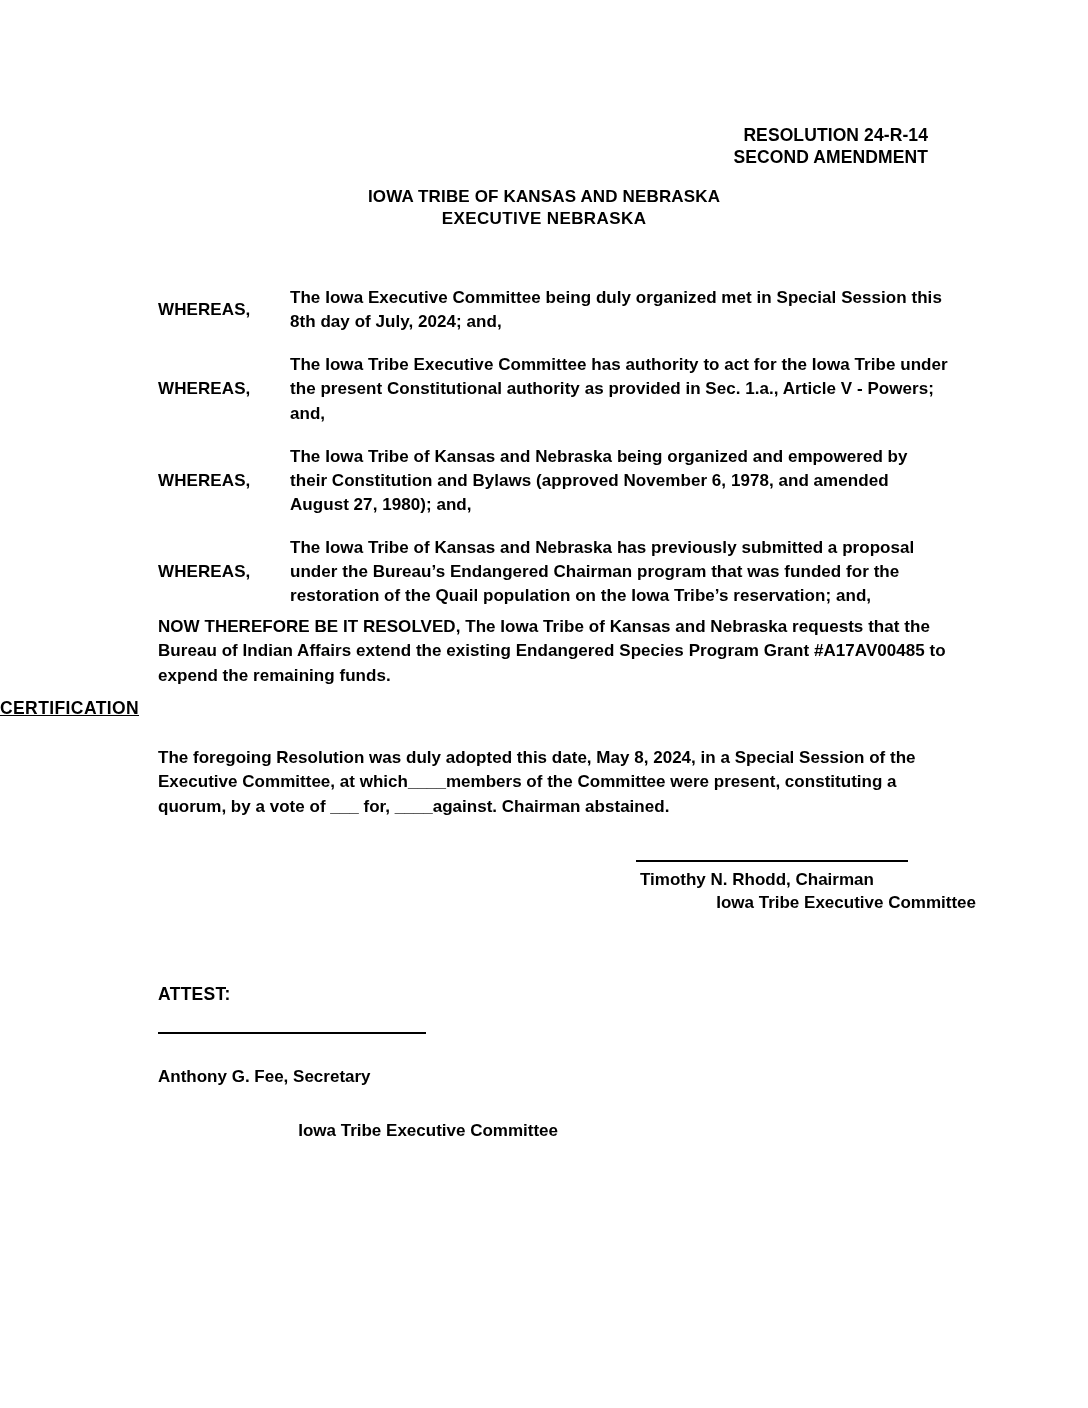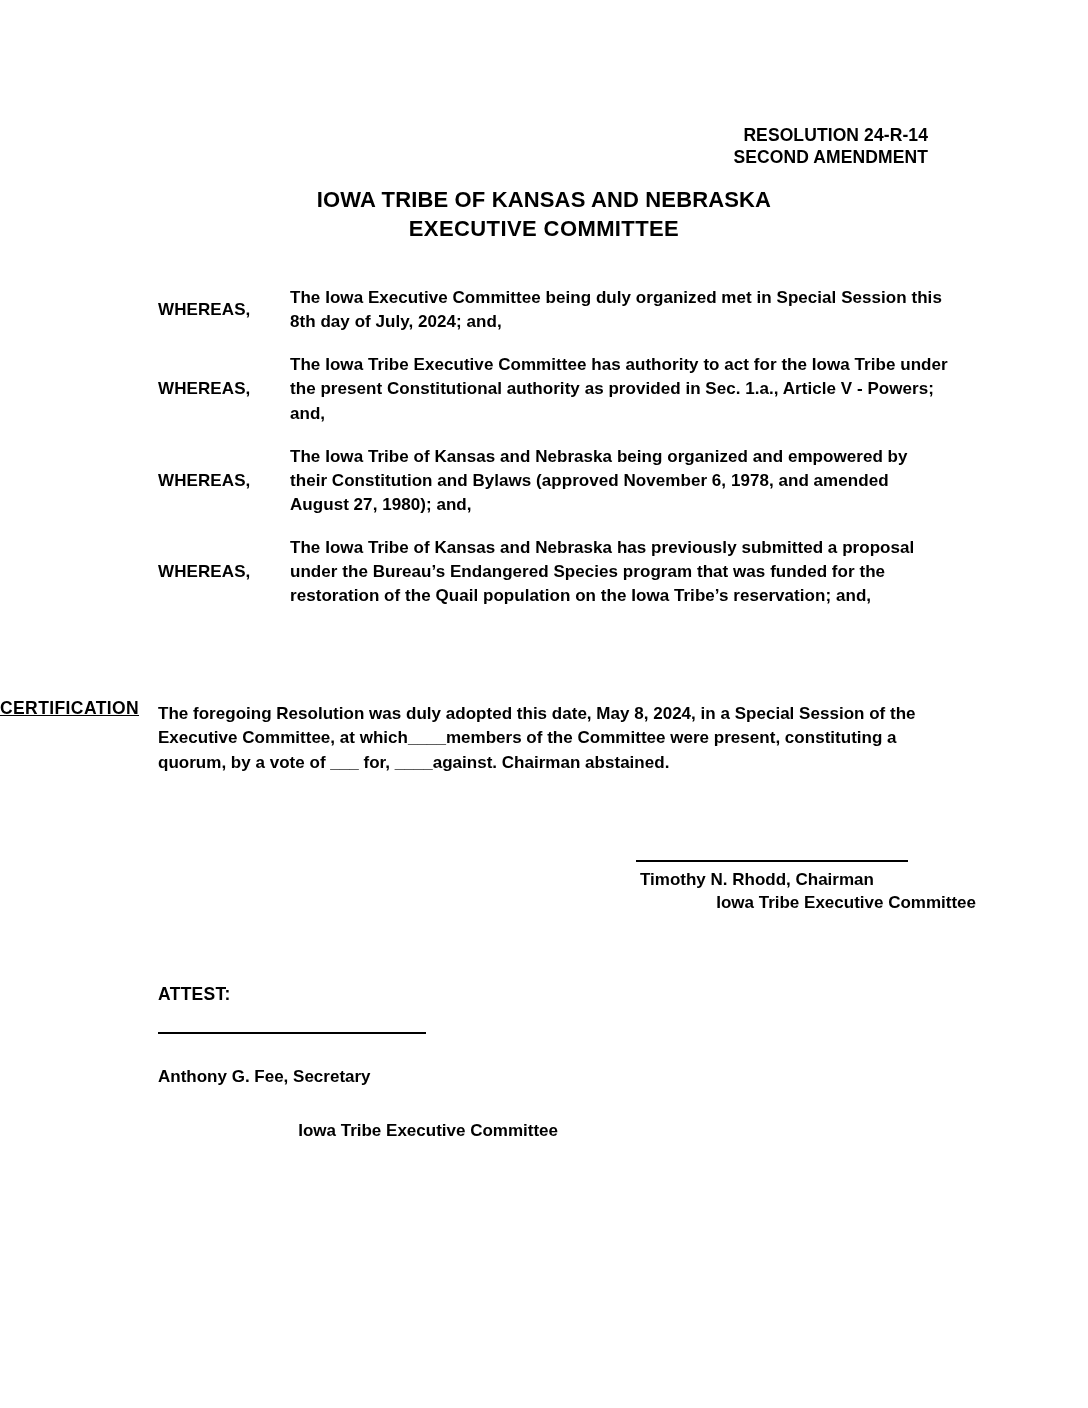--- a/index.html
+++ b/index.html
@@ -35,21 +35,21 @@
     letter-spacing: 0.1px;
   }
 
   .org-header {
     position: absolute;
     top: 186px;
     left: 0;
     width: 1088px;
     text-align: center;
     font-weight: bold;
-    font-size: 22px;
+    font-size: 17px;
     line-height: 1.30;
     letter-spacing: 0.15px;
   }
   .org-header .line2 { letter-spacing: 0.4px; }
 
   
   .clauses {
     position: absolute;
     top: 286px;
     left: 158px;
@@ -93,21 +93,21 @@
     top: 698px;
     left: 0;
     width: 1088px;
     font-weight: bold;
     font-size: 17.5px;
     text-decoration: underline;
     letter-spacing: 0.4px;
   }
   .cert-body {
     position: absolute;
-    top: 702px;
+    top: 746px;
     left: 158px;
     width: 790px;
     font-weight: bold;
     font-size: 17px;
     line-height: 1.44;
     letter-spacing: 0.02px;
   }
 
   
   .sig-chairman {
@@ -165,42 +165,43 @@
 
 <div class="page">
 
   <div class="res-header">
     <div>RESOLUTION 24-R-14</div>
     <div>SECOND AMENDMENT</div>
   </div>
 
   <div class="org-header">
     <div class="line1">IOWA TRIBE OF KANSAS AND NEBRASKA</div>
-    <div class="line2">EXECUTIVE COMMITTEE</div>
+    <div class="line2">EXECUTIVE NEBRASKA</div>
   </div>
 
   <div class="clauses">
     <div class="clause">
       <div class="clause-label">WHEREAS,</div>
       <div class="clause-body">The Iowa Executive Committee being duly organized met in Special Session this 8th day of July, 2024; and,</div>
     </div>
     <div class="clause">
       <div class="clause-label">WHEREAS,</div>
       <div class="clause-body">The Iowa Tribe Executive Committee has authority to act for the Iowa Tribe under the present Constitutional authority as provided in Sec. 1.a., Article V - Powers; and,</div>
     </div>
     <div class="clause">
       <div class="clause-label">WHEREAS,</div>
       <div class="clause-body">The Iowa Tribe of Kansas and Nebraska being organized and empowered by their Constitution and Bylaws (approved November 6, 1978, and amended August 27, 1980); and,</div>
     </div>
     <div class="clause">
       <div class="clause-label">WHEREAS,</div>
-      <div class="clause-body">The Iowa Tribe of Kansas and Nebraska has previously submitted a proposal under the Bureau’s Endangered Species program that was funded for the restoration of the Quail population on the Iowa Tribe’s reservation; and,</div>
-    </div>
-  </div>
-
+      <div class="clause-body">The Iowa Tribe of Kansas and Nebraska has previously submitted a proposal under the Bureau’s Endangered Chairman program that was funded for the restoration of the Quail population on the Iowa Tribe’s reservation; and,</div>
+    </div>
+  </div>
+
+  <div class="resolved">NOW THEREFORE BE IT RESOLVED, The Iowa Tribe of Kansas and Nebraska requests that the Bureau of Indian Affairs extend the existing Endangered Species Program  Grant #A17AV00485 to expend the remaining funds.</div>
 
   <div class="cert-title">CERTIFICATION</div>
   <div class="cert-body">The foregoing Resolution was duly adopted this date, May 8, 2024, in a Special Session of the Executive Committee, at which____members of the Committee were present, constituting a quorum, by a vote of ___ for, ____against.  Chairman abstained.</div>
 
   <div class="sig-chairman">
     <div class="sig-line"></div>
     <div class="sig-name">Timothy N. Rhodd, Chairman</div>
     <div class="sig-sub">Iowa Tribe Executive Committee</div>
   </div>
 

